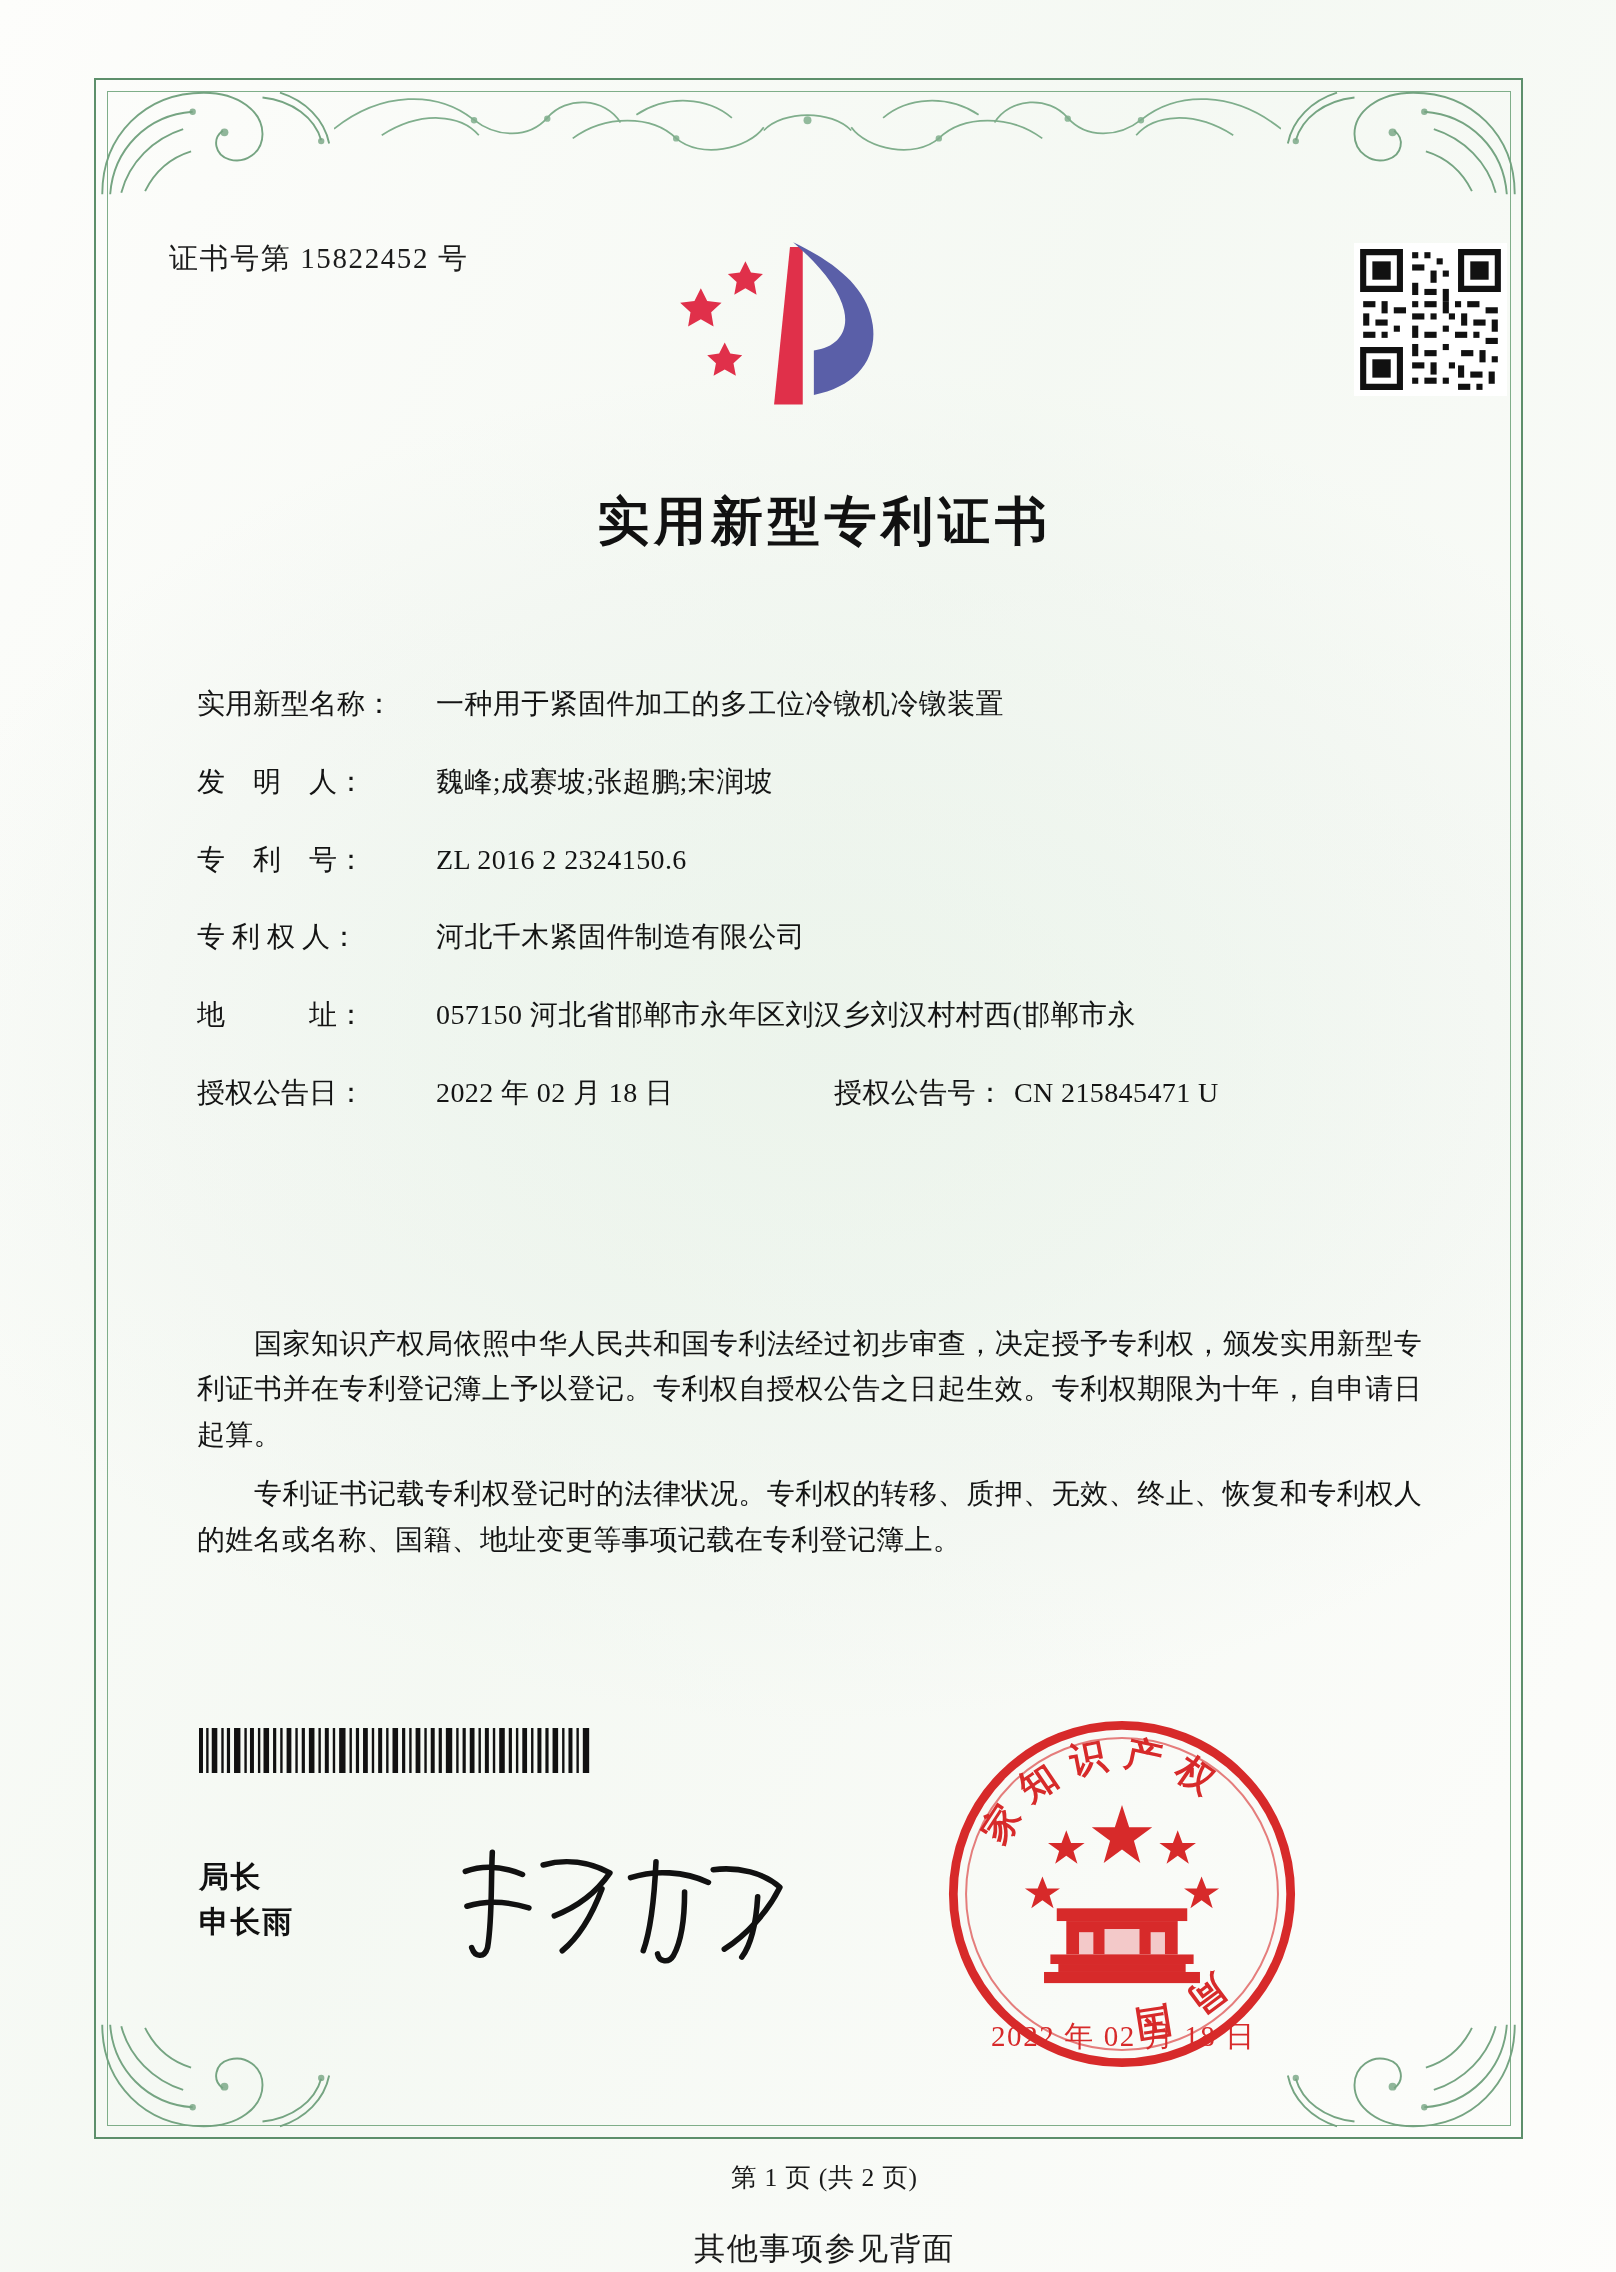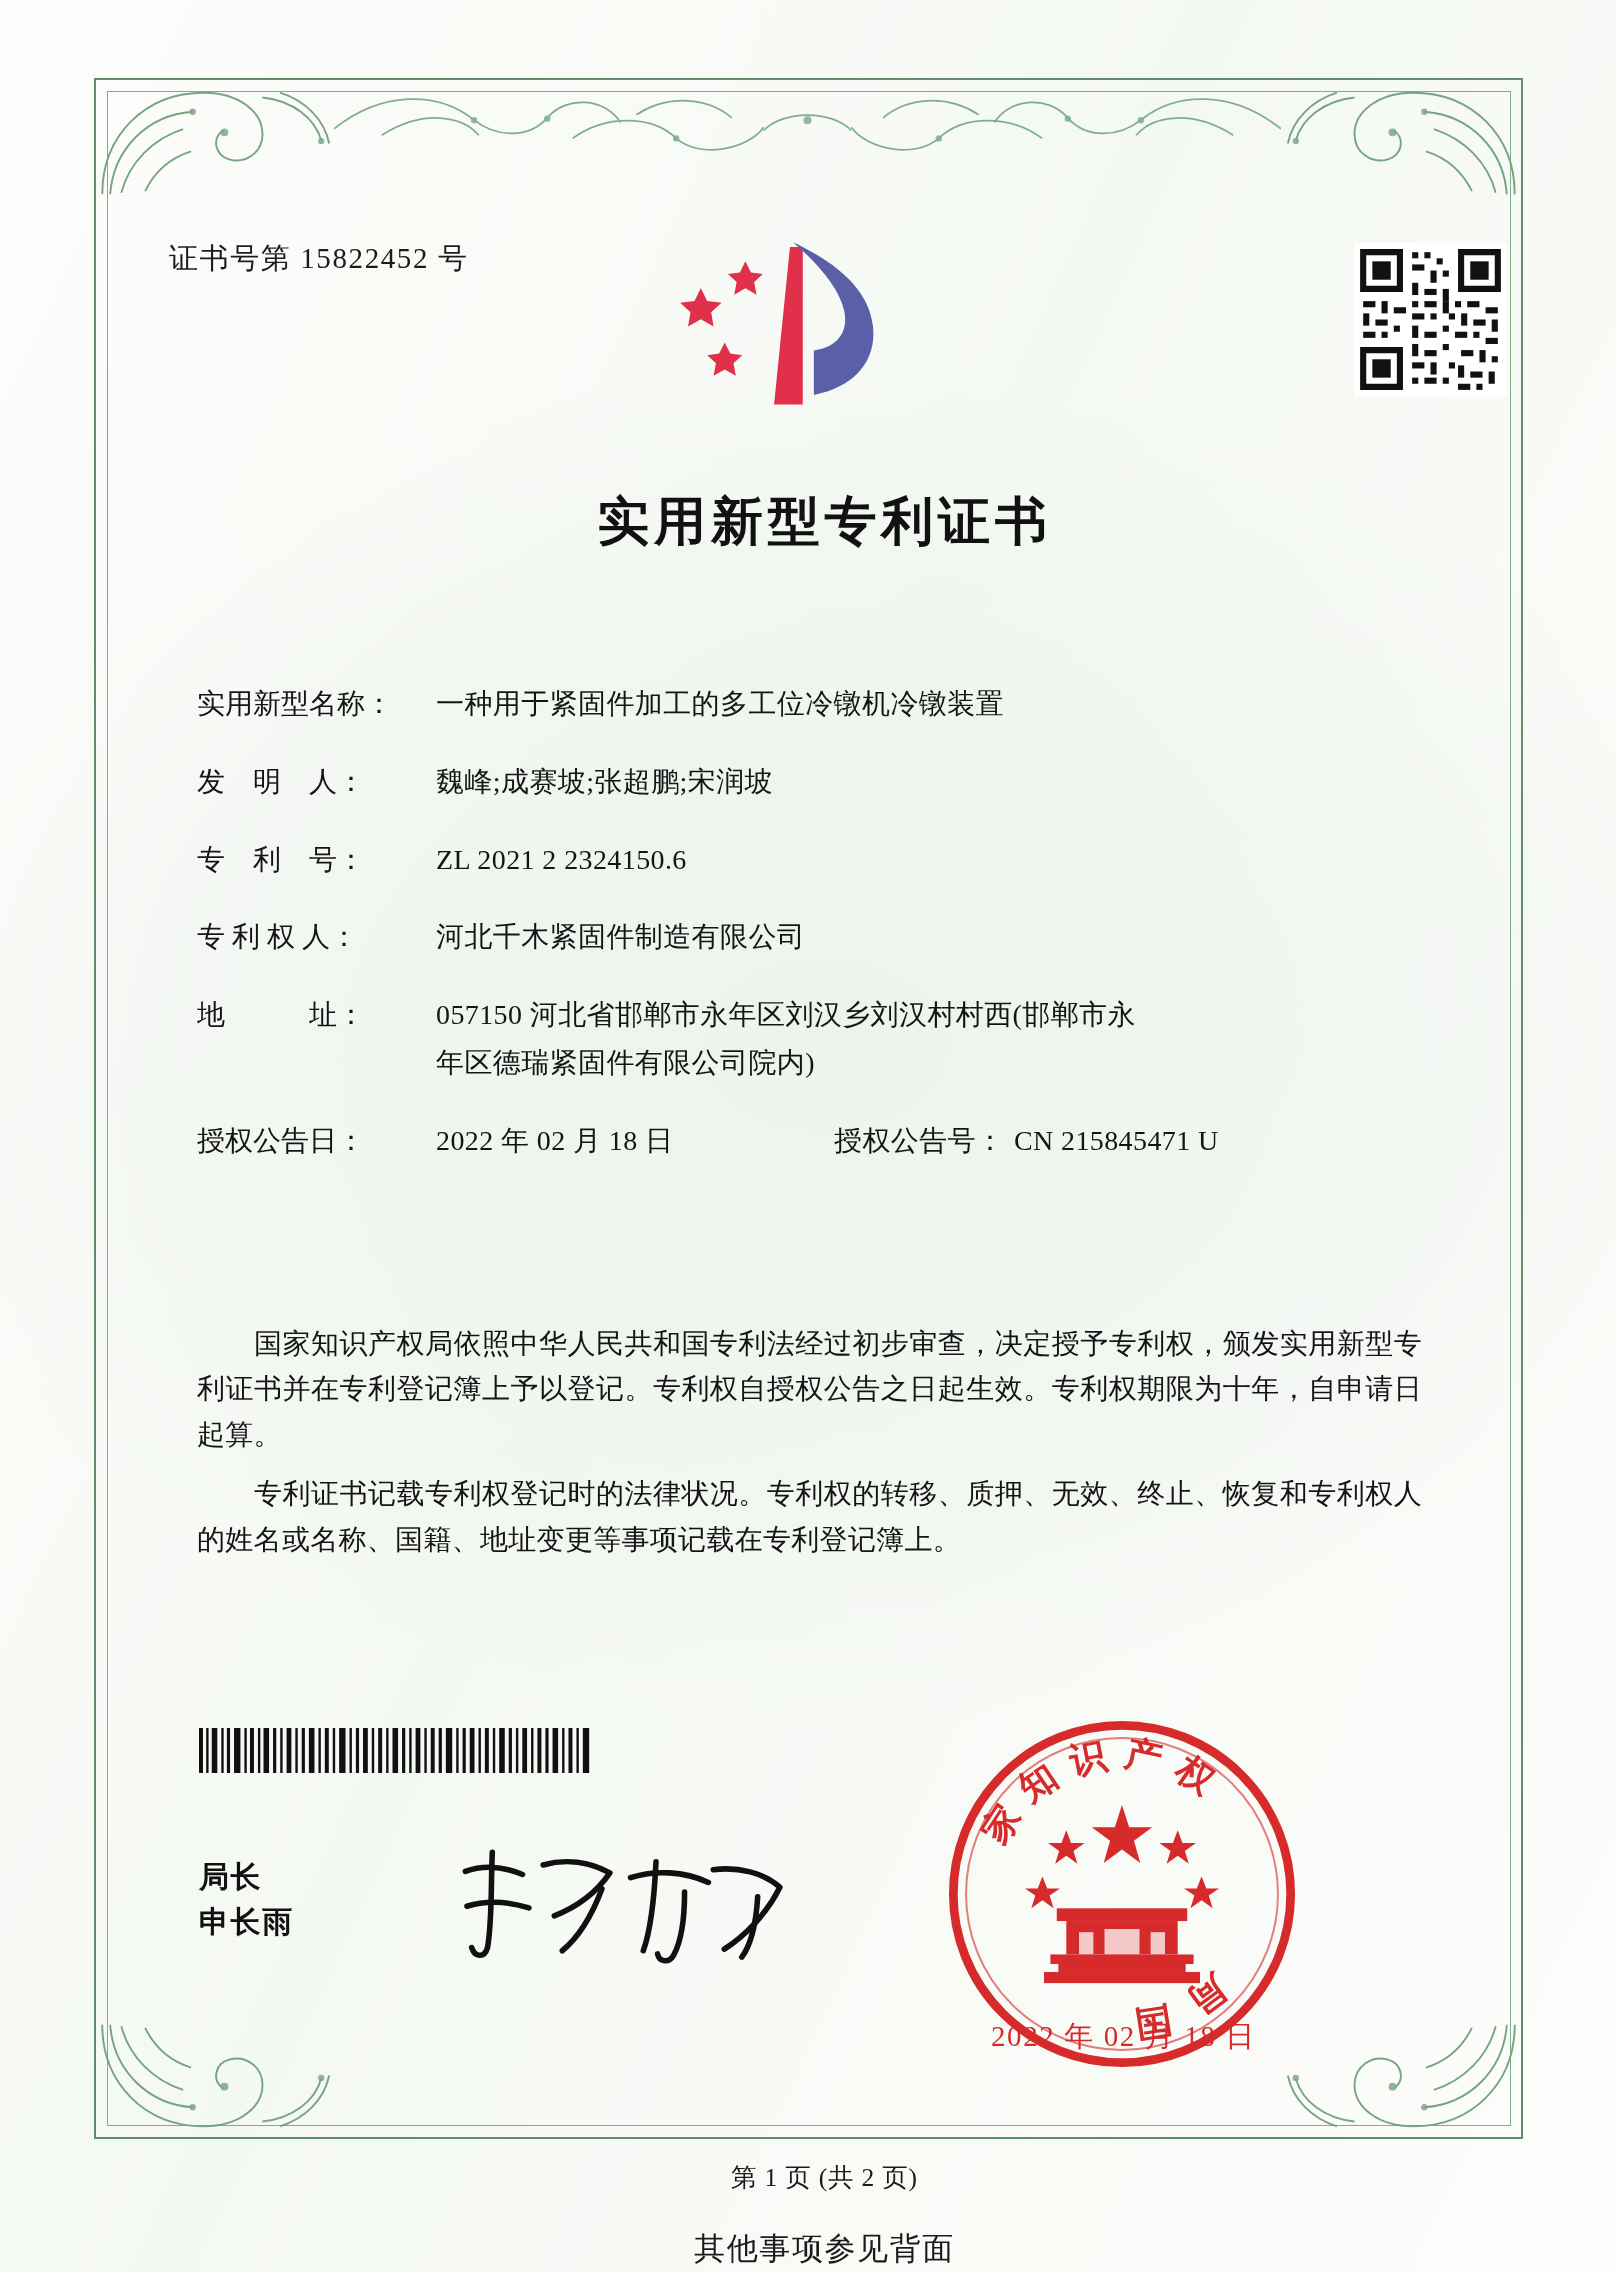--- a/index.html
+++ b/index.html
@@ -410,31 +410,30 @@
     <div class="field">
       <div class="lbl">实用新型名称：</div>
       <div class="val">一种用于紧固件加工的多工位冷镦机冷镦装置</div>
     </div>
     <div class="field">
       <div class="lbl">发　明　人：</div>
       <div class="val">魏峰;成赛坡;张超鹏;宋润坡</div>
     </div>
     <div class="field">
       <div class="lbl">专　利　号：</div>
-      <div class="val">ZL 2021 2 2324150.6</div>
+      <div class="val">ZL 2016 2 2324150.6</div>
     </div>
     <div class="field">
       <div class="lbl">专 利 权 人：</div>
       <div class="val">河北千木紧固件制造有限公司</div>
     </div>
     <div class="field">
       <div class="lbl">地　　　址：</div>
       <div class="val">
         <span>057150 河北省邯郸市永年区刘汉乡刘汉村村西(邯郸市永</span>
-        <span class="l2">年区德瑞紧固件有限公司院内)</span>
       </div>
     </div>
     <div class="field spread">
       <div class="lbl">授权公告日：</div>
       <div class="val">
         <span class="seg1">2022 年 02 月 18 日</span>
         <span class="seg2lbl">授权公告号：</span>
         <span>CN 215845471 U</span>
       </div>
     </div>

